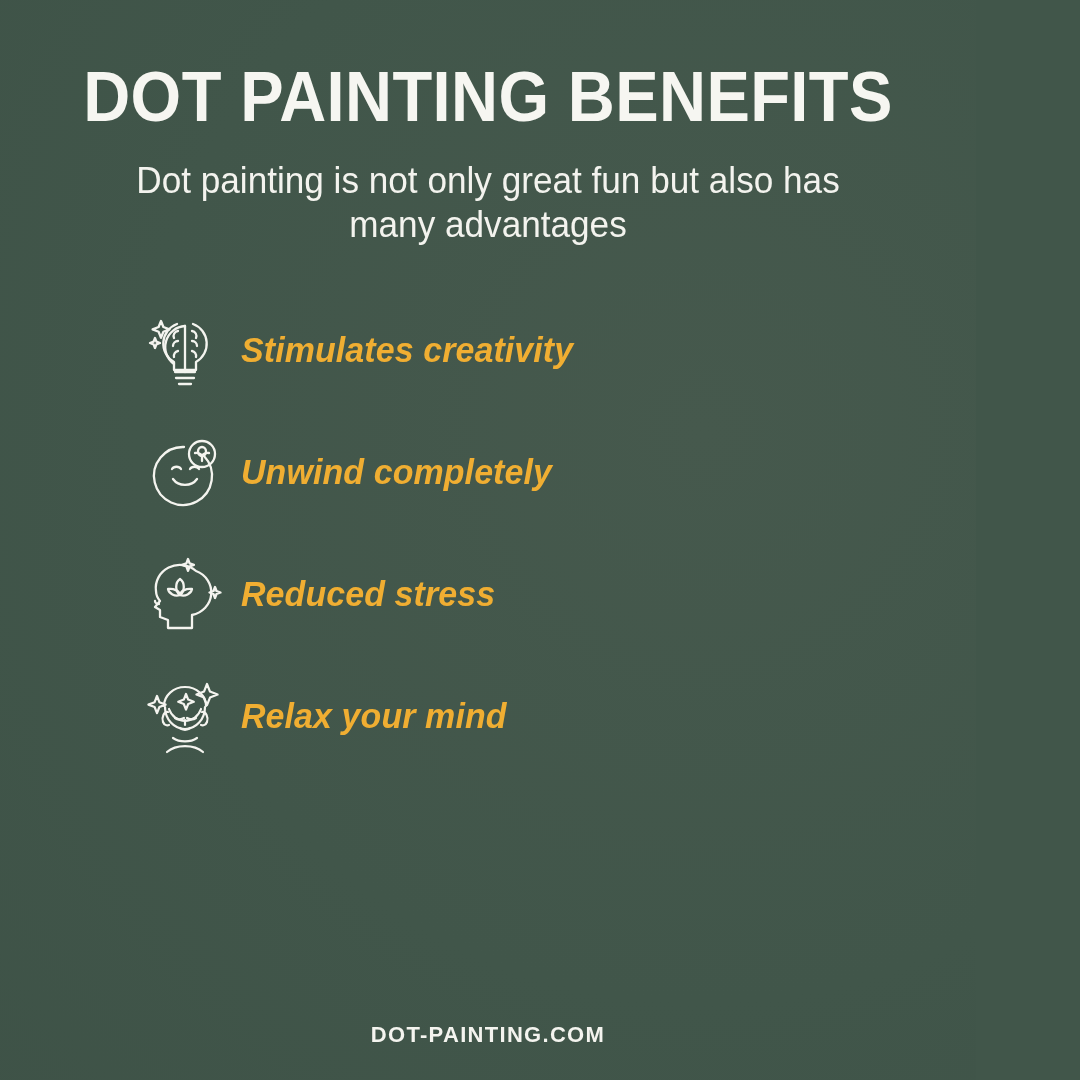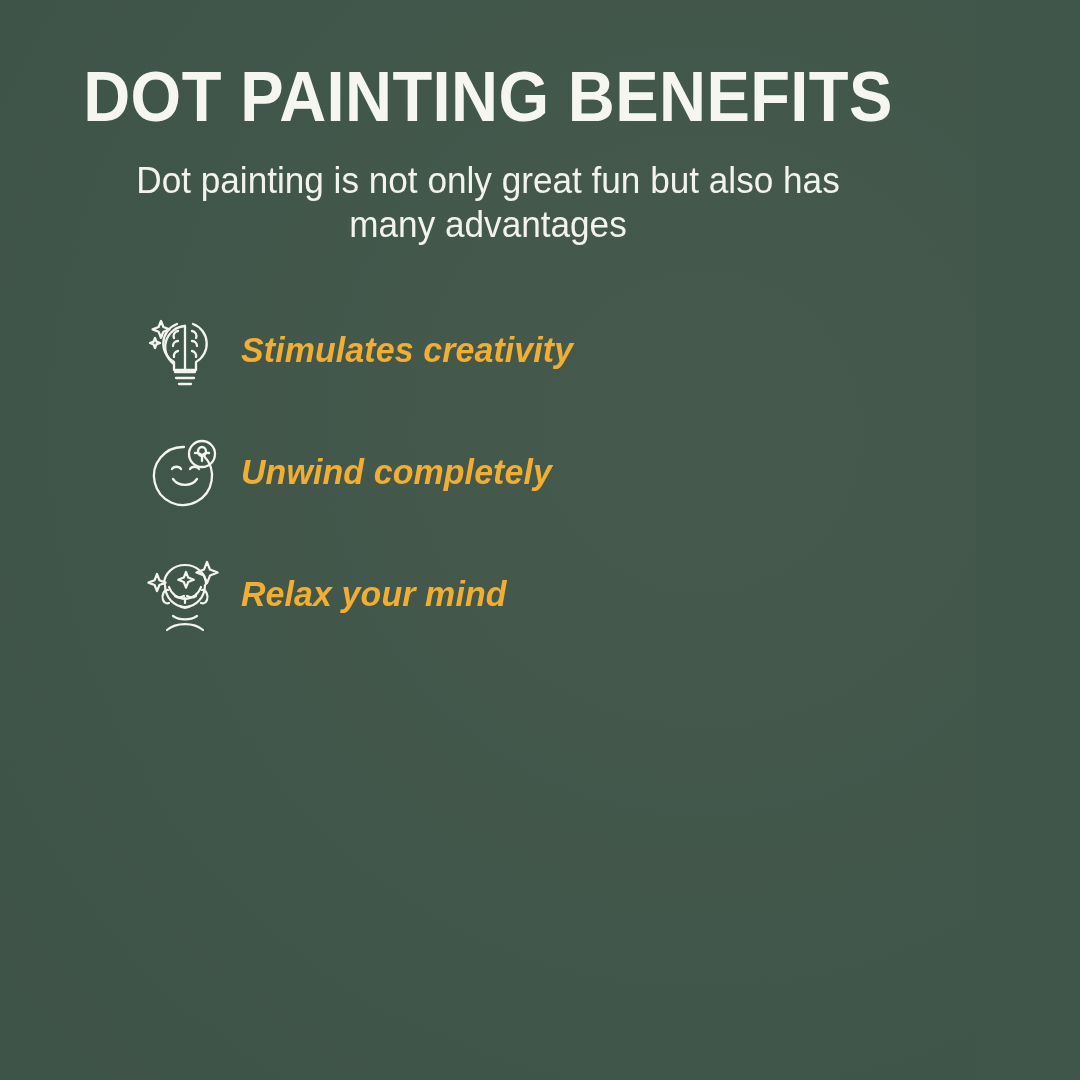--- a/index.html
+++ b/index.html
@@ -142,20 +142,35 @@
           <path d="M54 13 a4 4.5 0 0 1 0 9 a4 4.5 0 0 1 0 -9z"></path>
           <path d="M54 22 a6 4 0 0 0 -7 -3"></path>
           <path d="M54 22 a6 4 0 0 1 7 -3"></path>
           <path d="M54 22 v5"></path>
         </svg>
       </div>
       <div class="row-label">Unwind completely</div>
     </div>
 
 
+    <div class="row">
+      <div class="icon-cell">
+        <svg width="76" height="78" viewBox="0 0 76 78" fill="none" stroke="#f4f4ef" stroke-width="2.3" stroke-linecap="round" stroke-linejoin="round">
+          <path d="M49 17 a24 23 0 0 0 -40 20 a16 16 0 0 0 4 10 l-5 6 5 3 0 7 8 3 0 8 24 0
+                   0 -13 a24 23 0 0 0 4 -44z"></path>
+          <path d="M8 47 a4 3 0 0 0 4 3"></path>
+          <path d="M33 25 a7 9 0 0 1 0 16 a7 9 0 0 1 0 -16z"></path>
+          <path d="M33 41 a10 7 0 0 0 -12 -6 a9 8 0 0 0 12 6z"></path>
+          <path d="M33 41 a10 7 0 0 1 12 -6 a9 8 0 0 1 -12 6z"></path>
+          <path d="M41 5 l1.6 4.3 4.3 1.6 -4.3 1.6 -1.6 4.3 -1.6 -4.3 -4.3 -1.6 4.3 -1.6z"></path>
+          <path d="M68 33 l1.5 4 4 1.5 -4 1.5 -1.5 4 -1.5 -4 -4 -1.5 4 -1.5z"></path>
+        </svg>
+      </div>
+      <div class="row-label">Reduced stress</div>
+    </div>
 
     <div class="row">
       <div class="icon-cell">
         <svg width="78" height="78" viewBox="0 0 78 78" fill="none" stroke="#f4f4ef" stroke-width="2.2" stroke-linecap="round" stroke-linejoin="round">
           <path d="M18 30 a21 19 0 0 1 42 0"></path>
           <path d="M19 31 a20 22 0 0 0 40 0"></path>
           <path d="M23 33 a17 18 0 0 0 32 0"></path>
           <path d="M22 36 a5 7 0 0 0 -5 10 a5 6 0 0 0 6 3"></path>
           <path d="M56 36 a5 7 0 0 1 5 10 a5 6 0 0 1 -6 3"></path>
           <path d="M29 42 a6 4 0 0 0 9 0"></path>
@@ -168,14 +183,15 @@
           <path d="M61 8 l3 7.6 7.6 3 -7.6 3 -3 7.6 -3 -7.6 -7.6 -3 7.6 -3z"></path>
           <path d="M40 18 l2.2 5.6 5.6 2.2 -5.6 2.2 -2.2 5.6 -2.2 -5.6 -5.6 -2.2 5.6 -2.2z"></path>
         </svg>
       </div>
       <div class="row-label">Relax your mind</div>
     </div>
 
 
   </div>
 
+  <div class="footer">DOT-PAINTING.COM</div>
 
 </div>
 
 </body></html>

